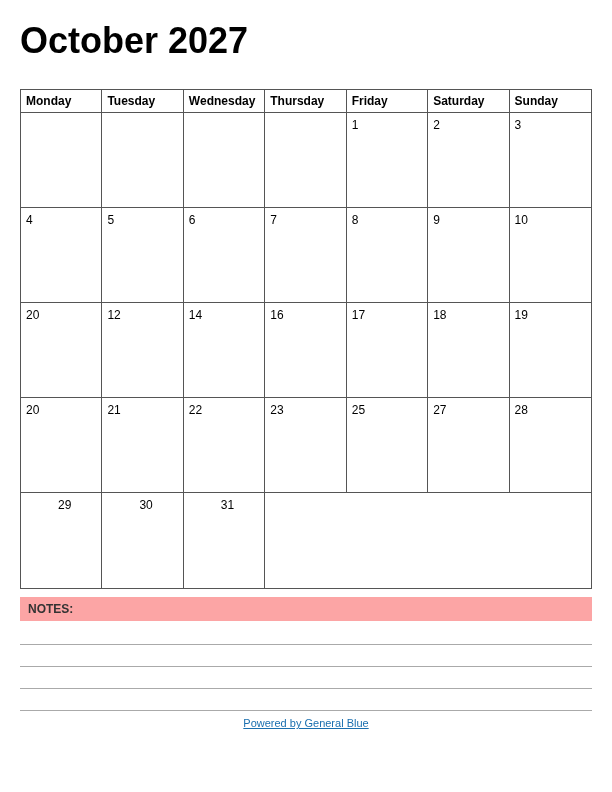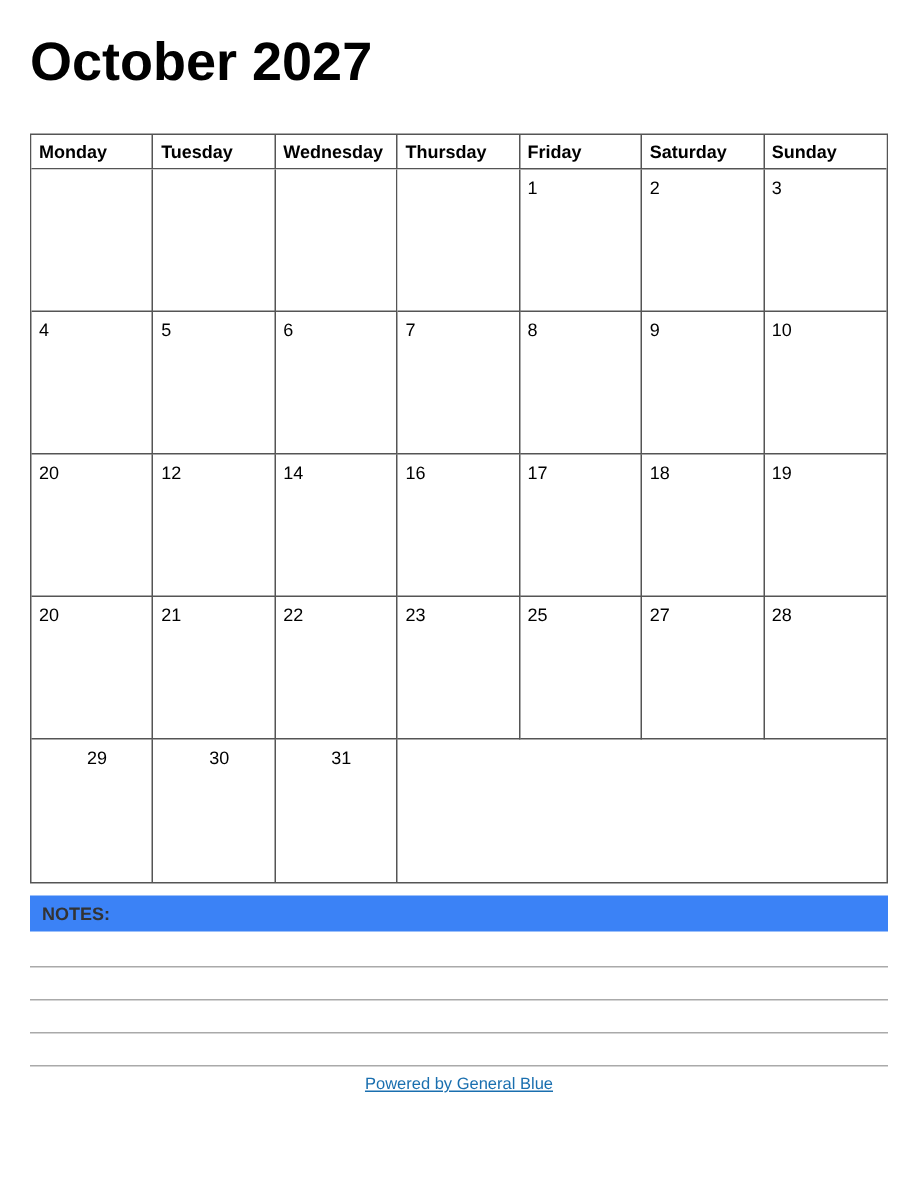--- a/index.html
+++ b/index.html
@@ -81,21 +81,21 @@
 
     .empty-cell {
       background: #fff;
     }
 
     .notes-section {
       margin-top: 8px;
     }
 
     .notes-label {
-      background: #3b82f6;
+      background: #fca5a5;
       padding: 5px 8px;
       font-size: 12px;
       font-weight: bold;
       color: #333;
       width: 100%;
       display: block;
     }
 
     .notes-lines {
       margin-top: 2px;

